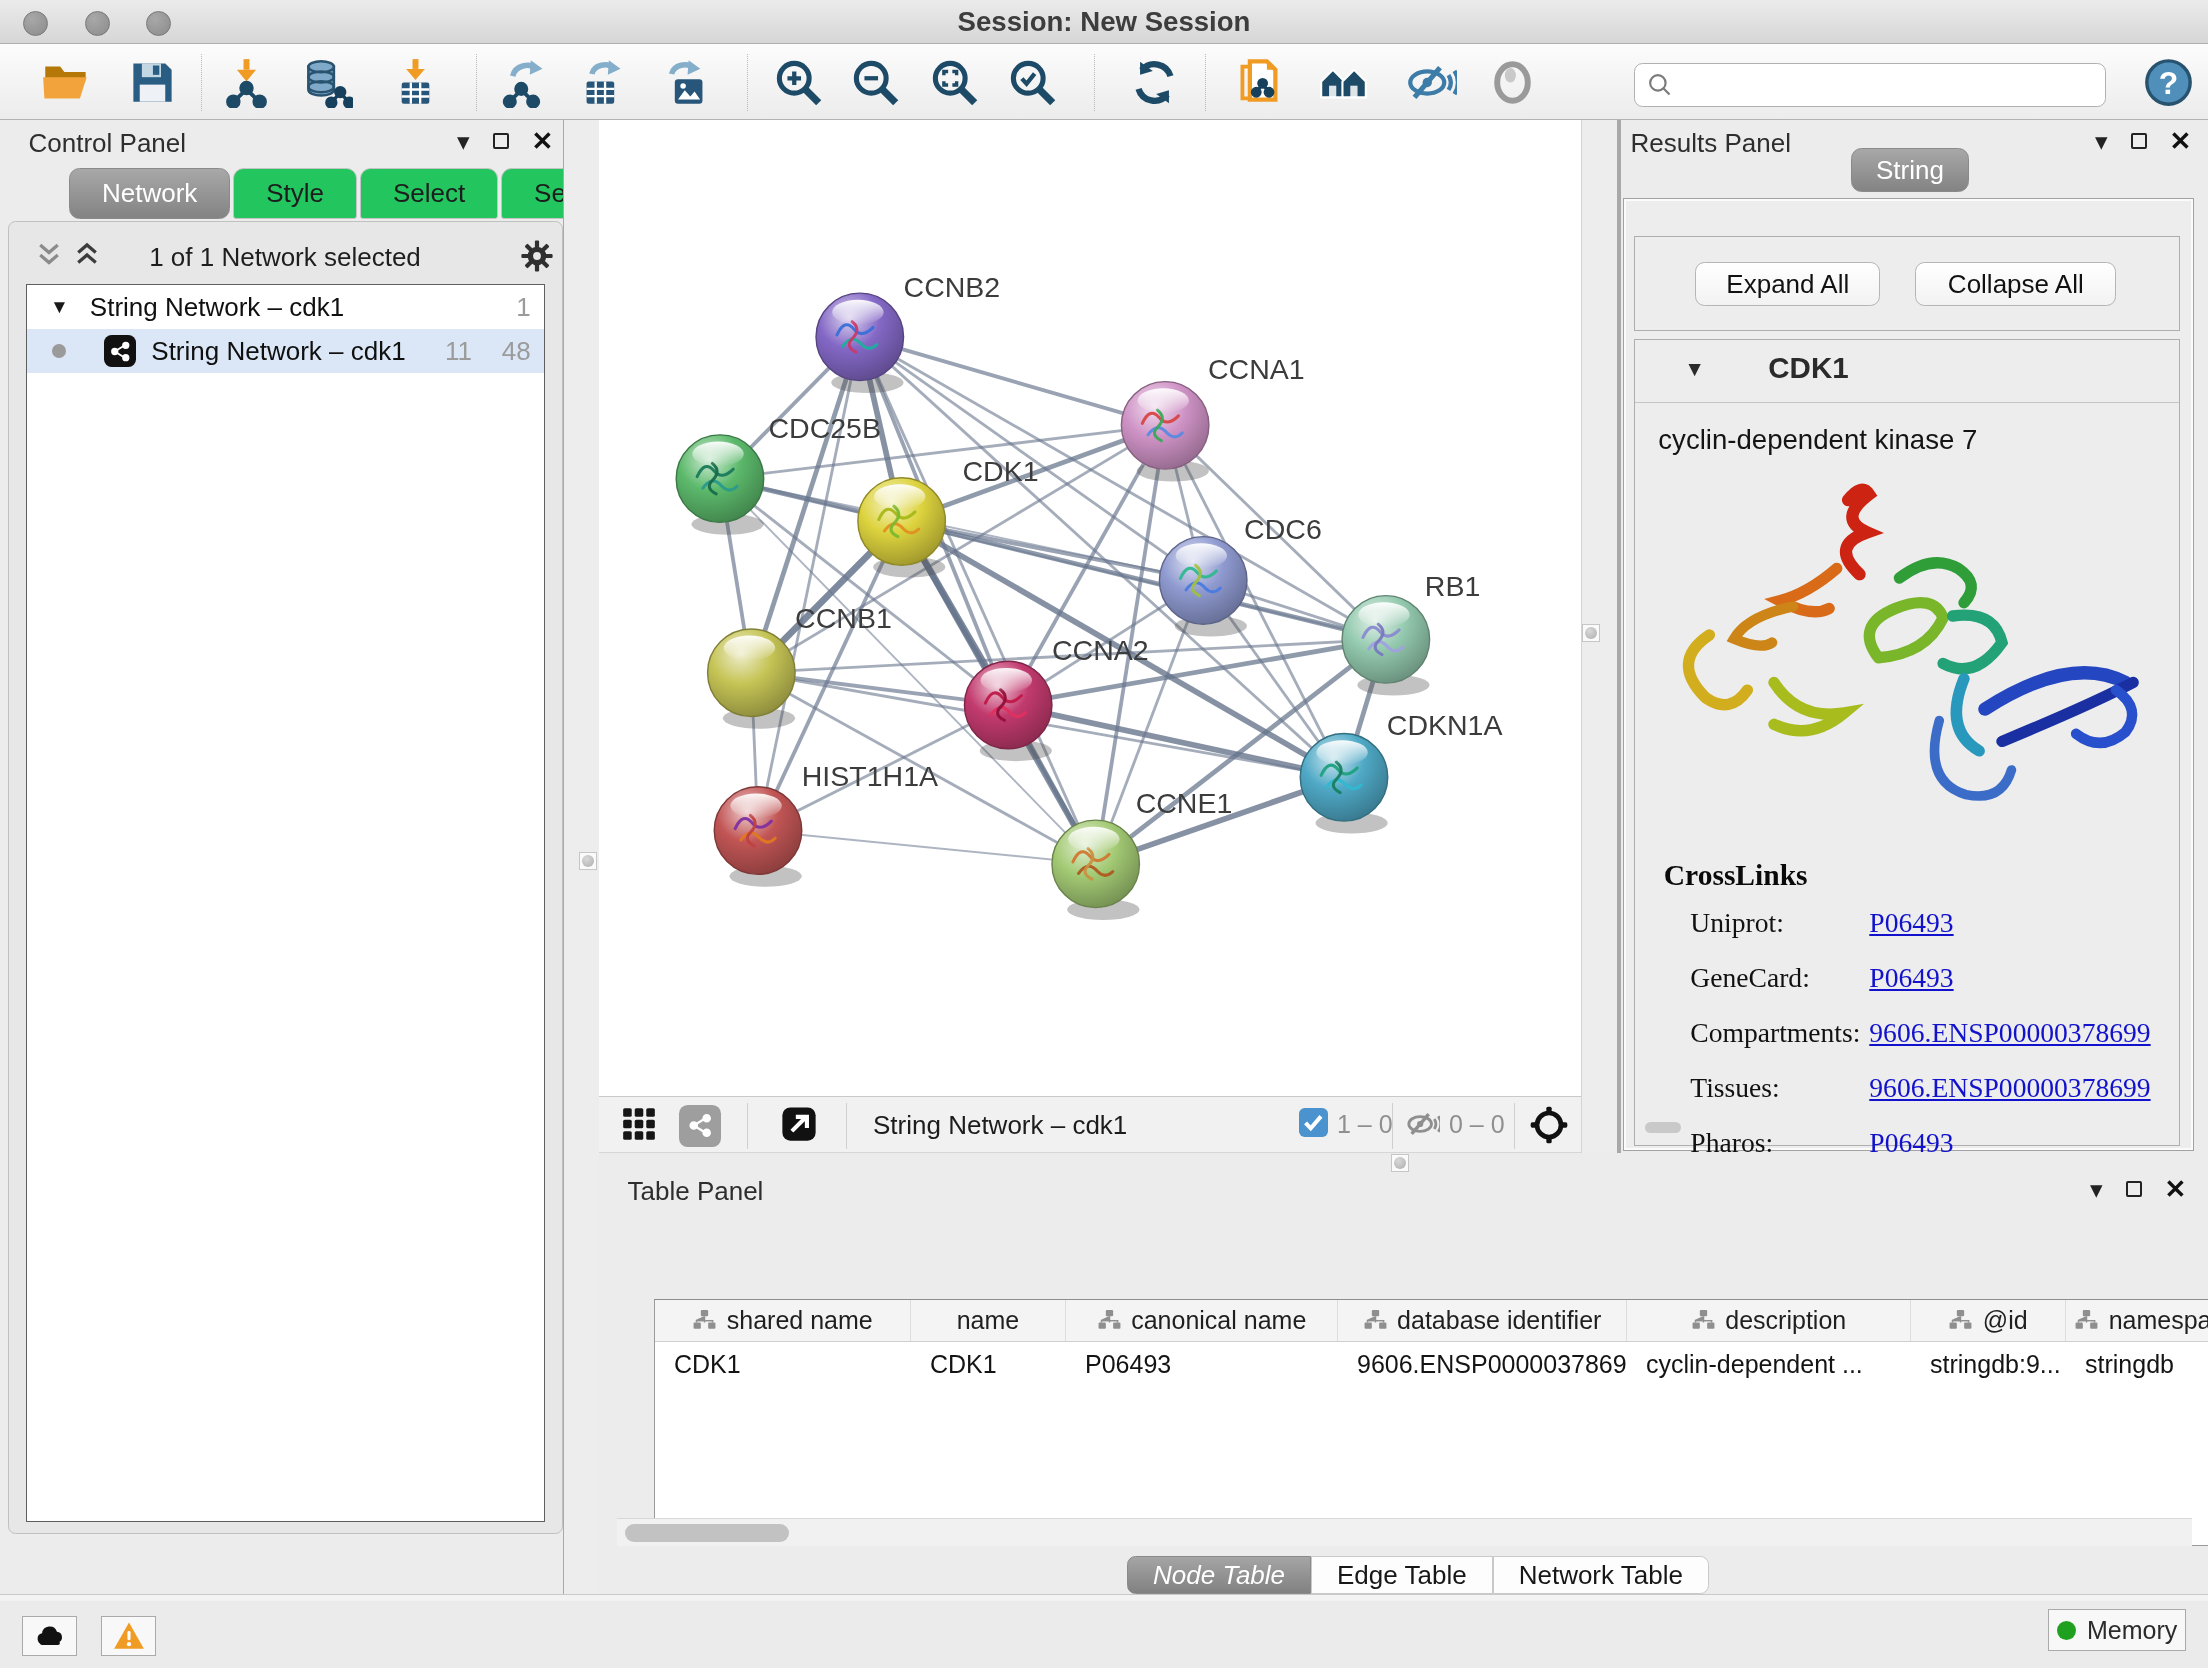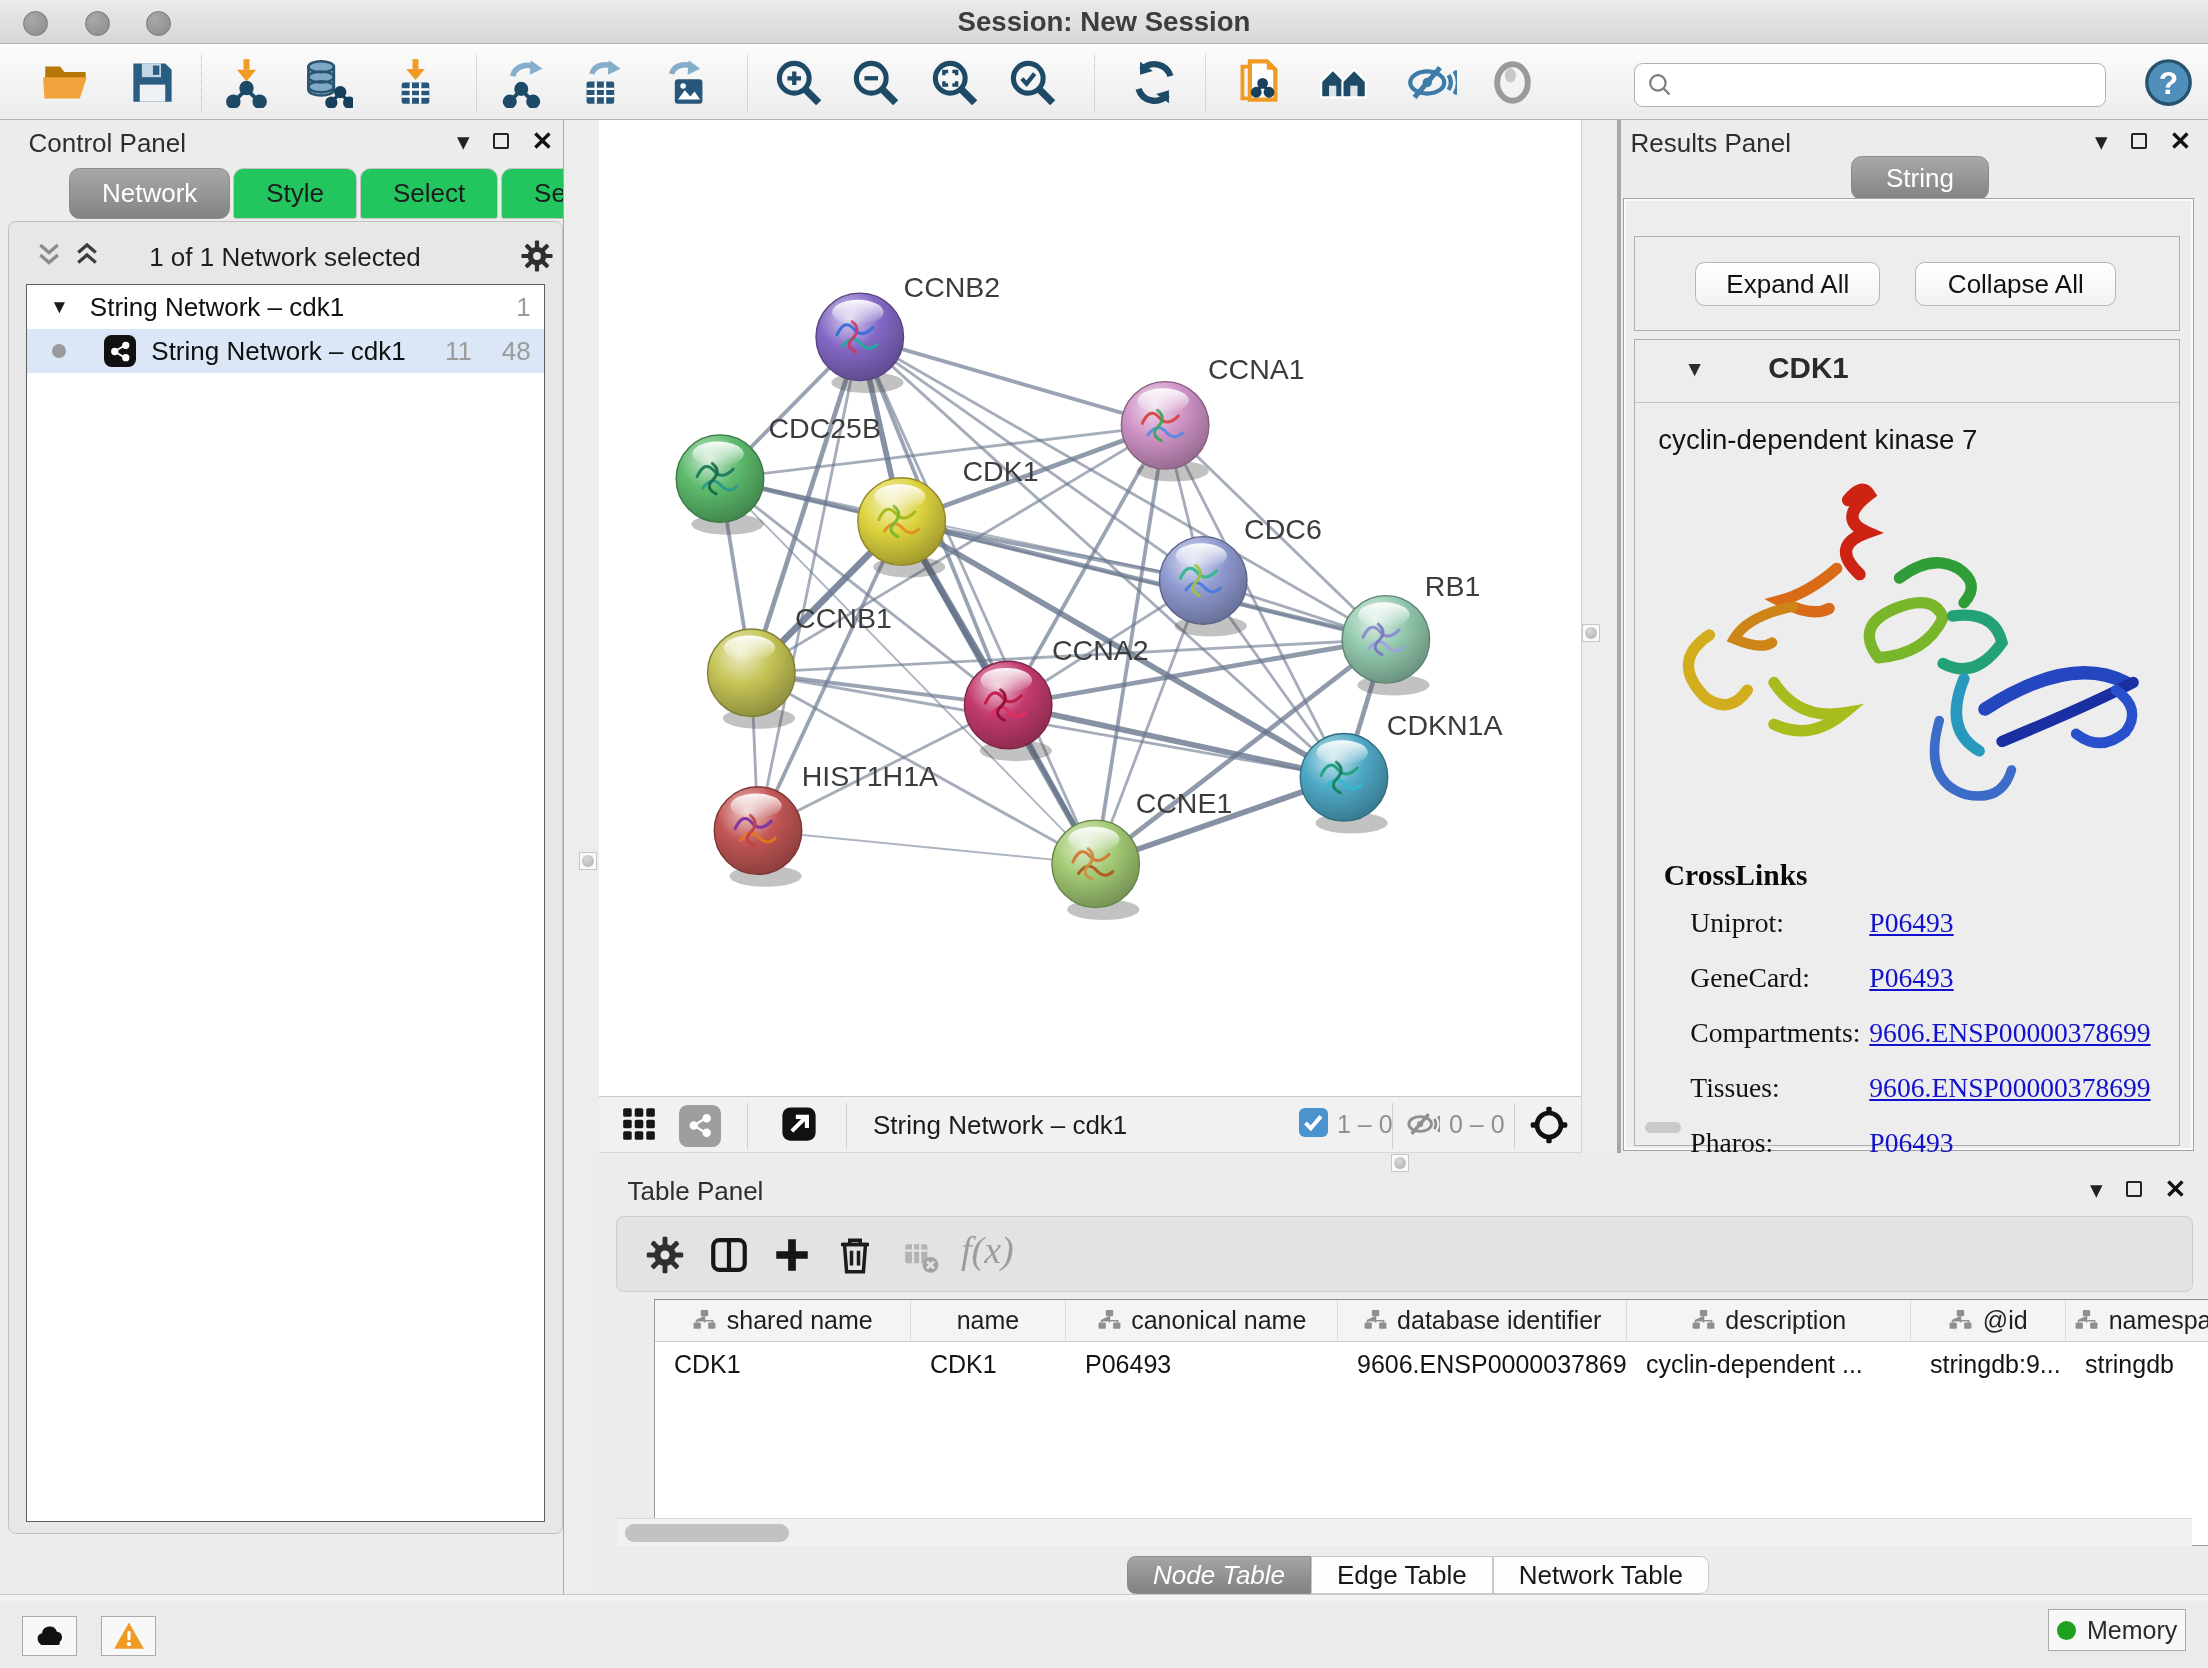--- a/index.html
+++ b/index.html
@@ -694,21 +694,21 @@
     </div>
   <div class="abs" style="left:1617px;top:120px;width:3.8px;height:1045px;background:#a8a8a8"></div>
 
   <div class="abs rp">
     <div class="abs ptitle" style="left:9.5px;top:7.6px">Results Panel</div>
     <div class="chrome" style="left:474px;top:5.7px">
       <span class="g">▾</span>
       <span class="sqicon"></span>
       <span class="xicon">✕</span>
     </div>
-    <div class="abs tab sel" style="left:230px;top:36px;height:44px;padding:0 34px">String</div>
+    <div class="abs tab sel" style="left:230px;top:28px;height:44px;padding:0 24px">String</div>
     <div class="rp-outer"></div>
     <div class="rp-inner" style="left:13.3px;top:116px;width:546px;height:95px">
       <div class="btn abs" style="left:60px;top:25px;width:185px;height:44px">Expand All</div>
       <div class="btn abs" style="left:280px;top:25px;width:201px;height:44px">Collapse All</div>
     </div>
     <div class="rp-inner" style="left:13.3px;top:219px;width:546px;height:807px">
       <div class="abs" style="left:0;top:0;width:544px;height:63px;border-bottom:1px solid #c4c4c4">
         <span class="abs" style="left:49px;top:17px;font-size:21px">▼</span>
         <span class="abs" style="left:133px;top:11.4px;font-size:29.5px;font-weight:bold">CDK1</span>
       </div>
@@ -764,48 +764,20 @@
       <i></i>
     </div>
 
   <div class="abs" style="left:599px;top:1172px;width:1609px;height:422px">
     <div class="abs ptitle" style="left:28.5px;top:3.8px">Table Panel</div>
     <div class="chrome" style="left:1491px;top:1.9px">
       <span class="g">▾</span>
       <span class="sqicon"></span>
       <span class="xicon">✕</span>
     </div>
-  </div>
-  <div class="abs tp-toolbox">
-    <div class="abs" style="left:27px;top:17px;width:42px;height:42px">
-      <svg viewBox="0 0 24 24" width="42" height="42">
-          <use href="#sym-gear"></use>
-        </svg>
-    </div>
-    <div class="abs" style="left:91px;top:17px;width:42px;height:42px">
-      <svg viewBox="0 0 24 24" width="42" height="42">
-          <use href="#sym-columns"></use>
-        </svg>
-    </div>
-    <div class="abs" style="left:154px;top:17px;width:42px;height:42px">
-      <svg viewBox="0 0 24 24" width="42" height="42">
-          <use href="#sym-plus"></use>
-        </svg>
-    </div>
-    <div class="abs" style="left:217px;top:17px;width:42px;height:42px">
-      <svg viewBox="0 0 24 24" width="42" height="42">
-          <use href="#sym-trash"></use>
-        </svg>
-    </div>
-    <div class="abs" style="left:285px;top:21px;width:38px;height:38px;opacity:.75">
-      <svg viewBox="0 0 24 24" width="38" height="38">
-          <use href="#sym-tablex"></use>
-        </svg>
-    </div>
-    <div class="abs serif" style="left:344px;top:11.4px;font-size:38px;font-style:italic;color:#9c9c9c">f(x)</div>
   </div>
   <div class="abs tp-grid">
     <div class="hrow" id="tbl-head">
         <div class="hcell" style="width: 256px;">
           <svg viewBox="0 0 24 24" width="25" height="25">
             <use href="#sym-hier"></use>
           </svg>
           <span>shared name</span>
         </div>
         <div class="hcell" style="width: 155px;">

